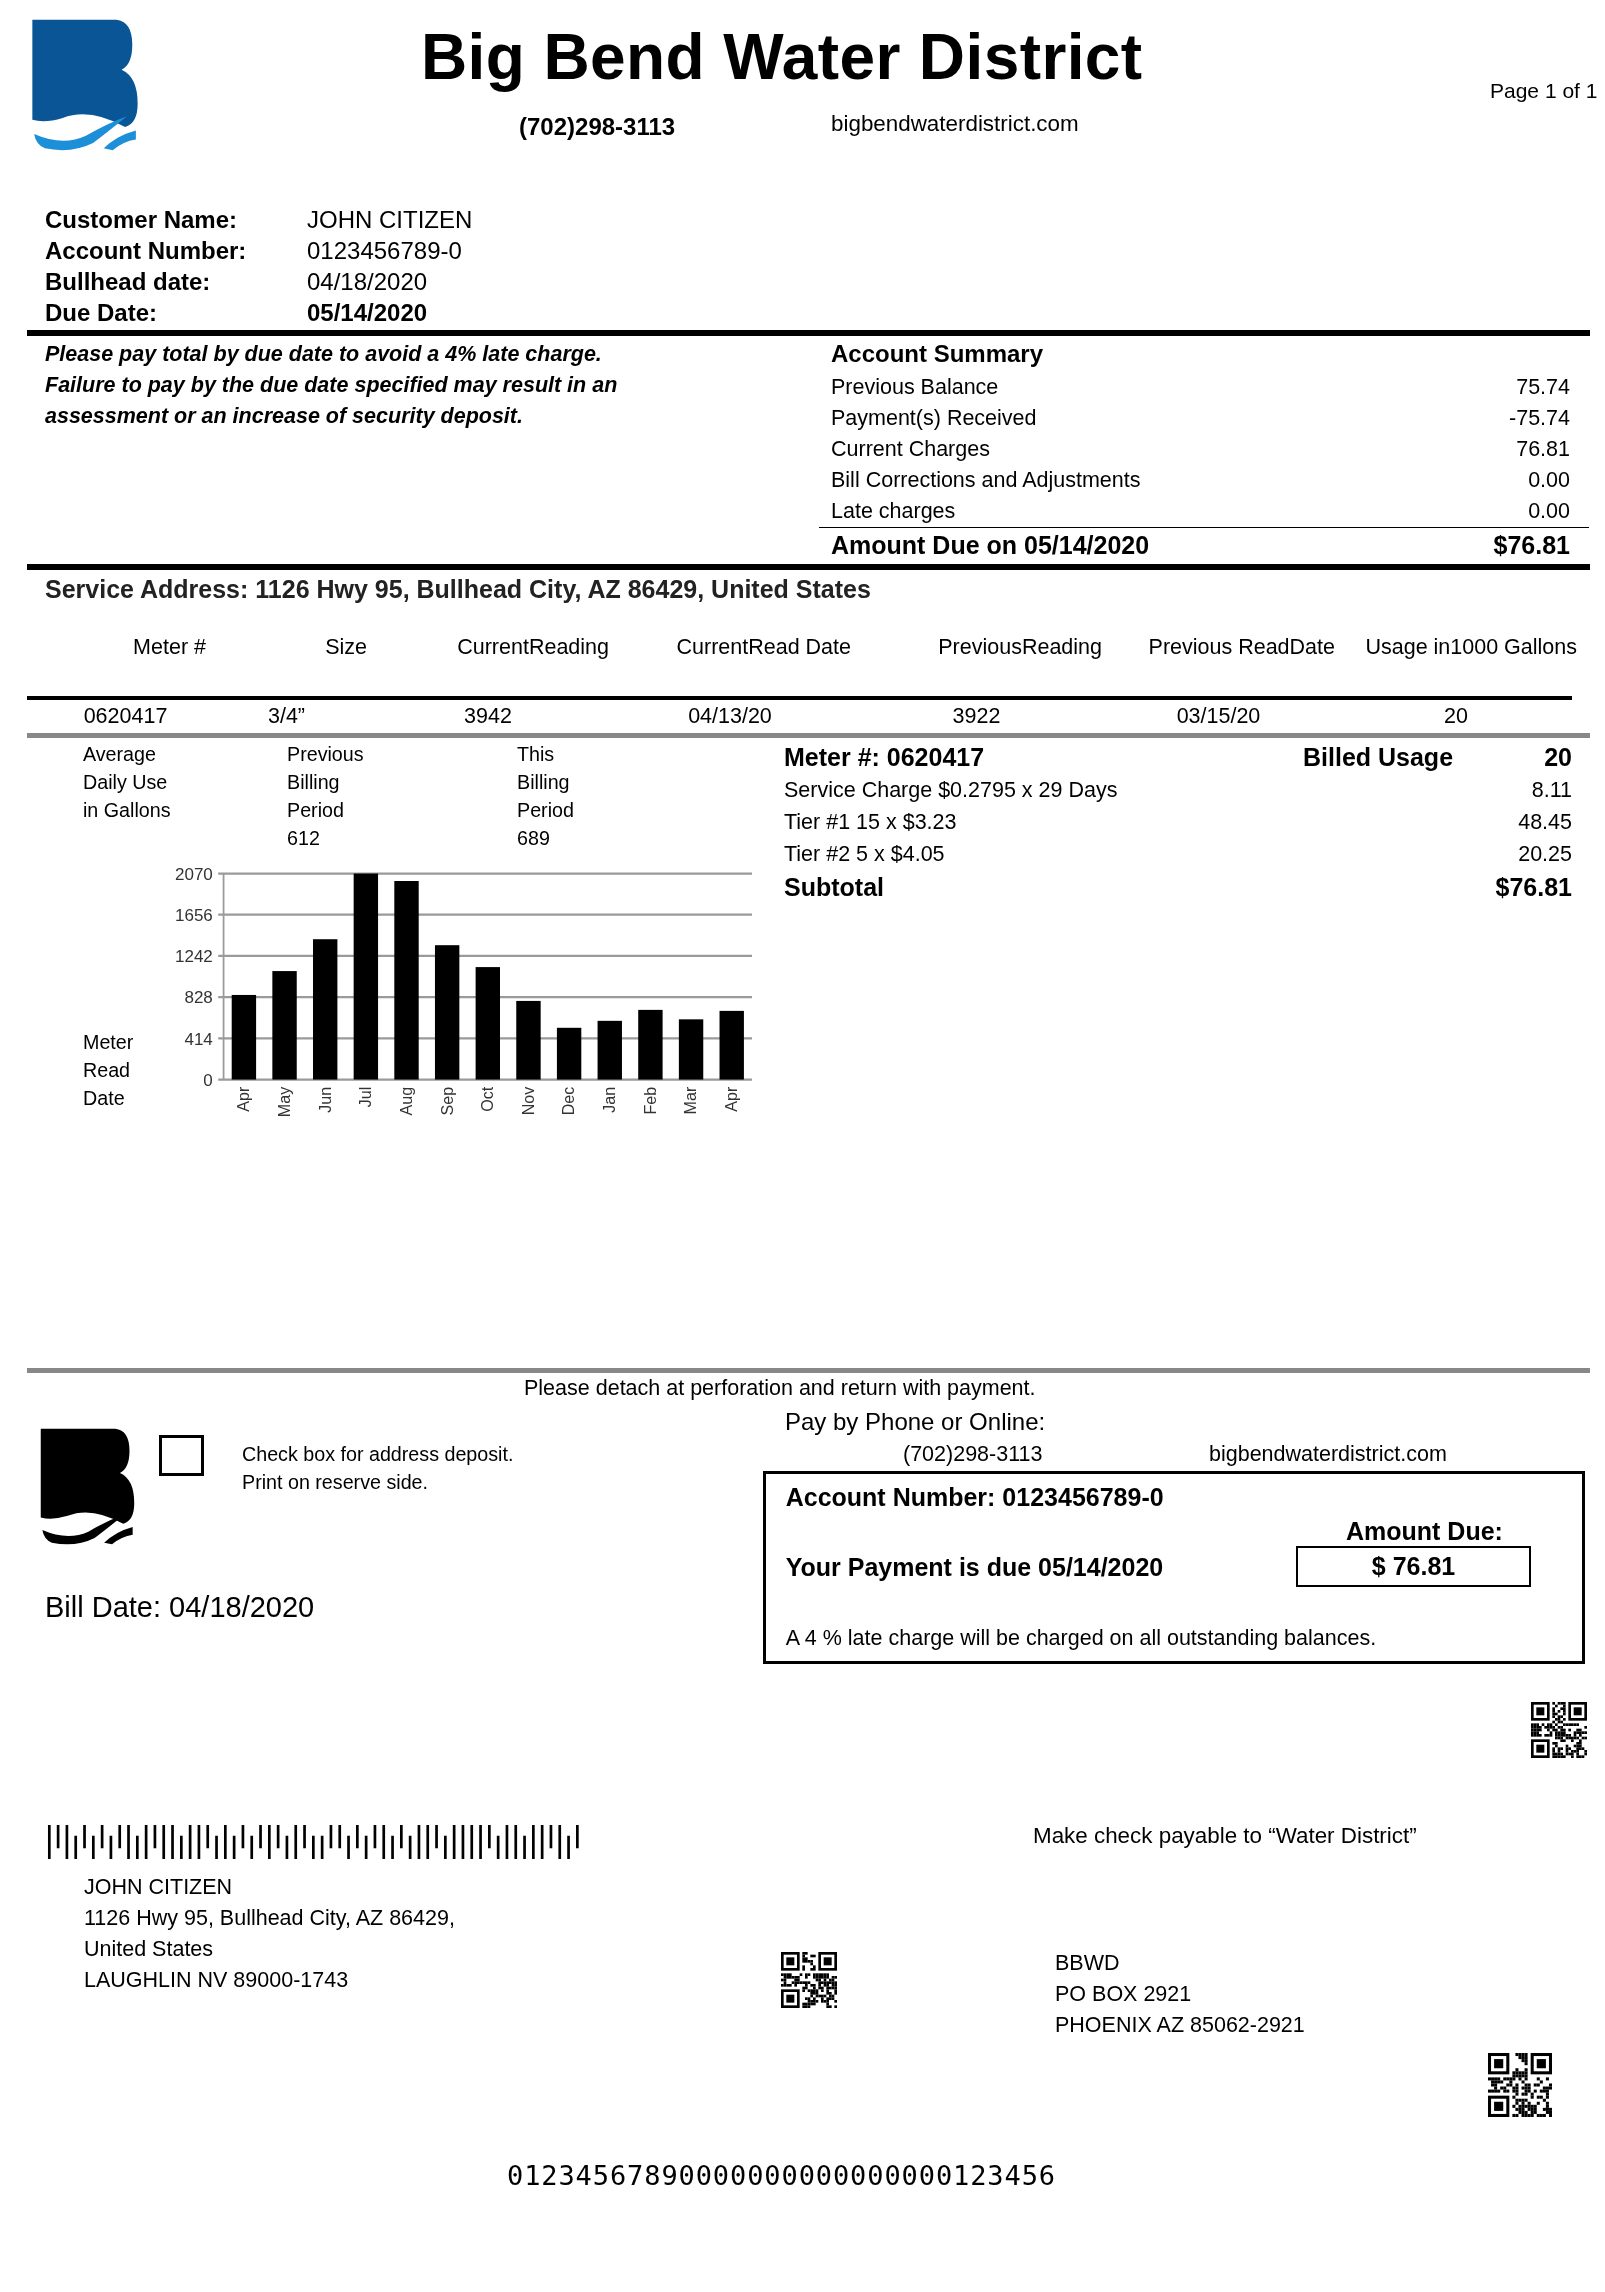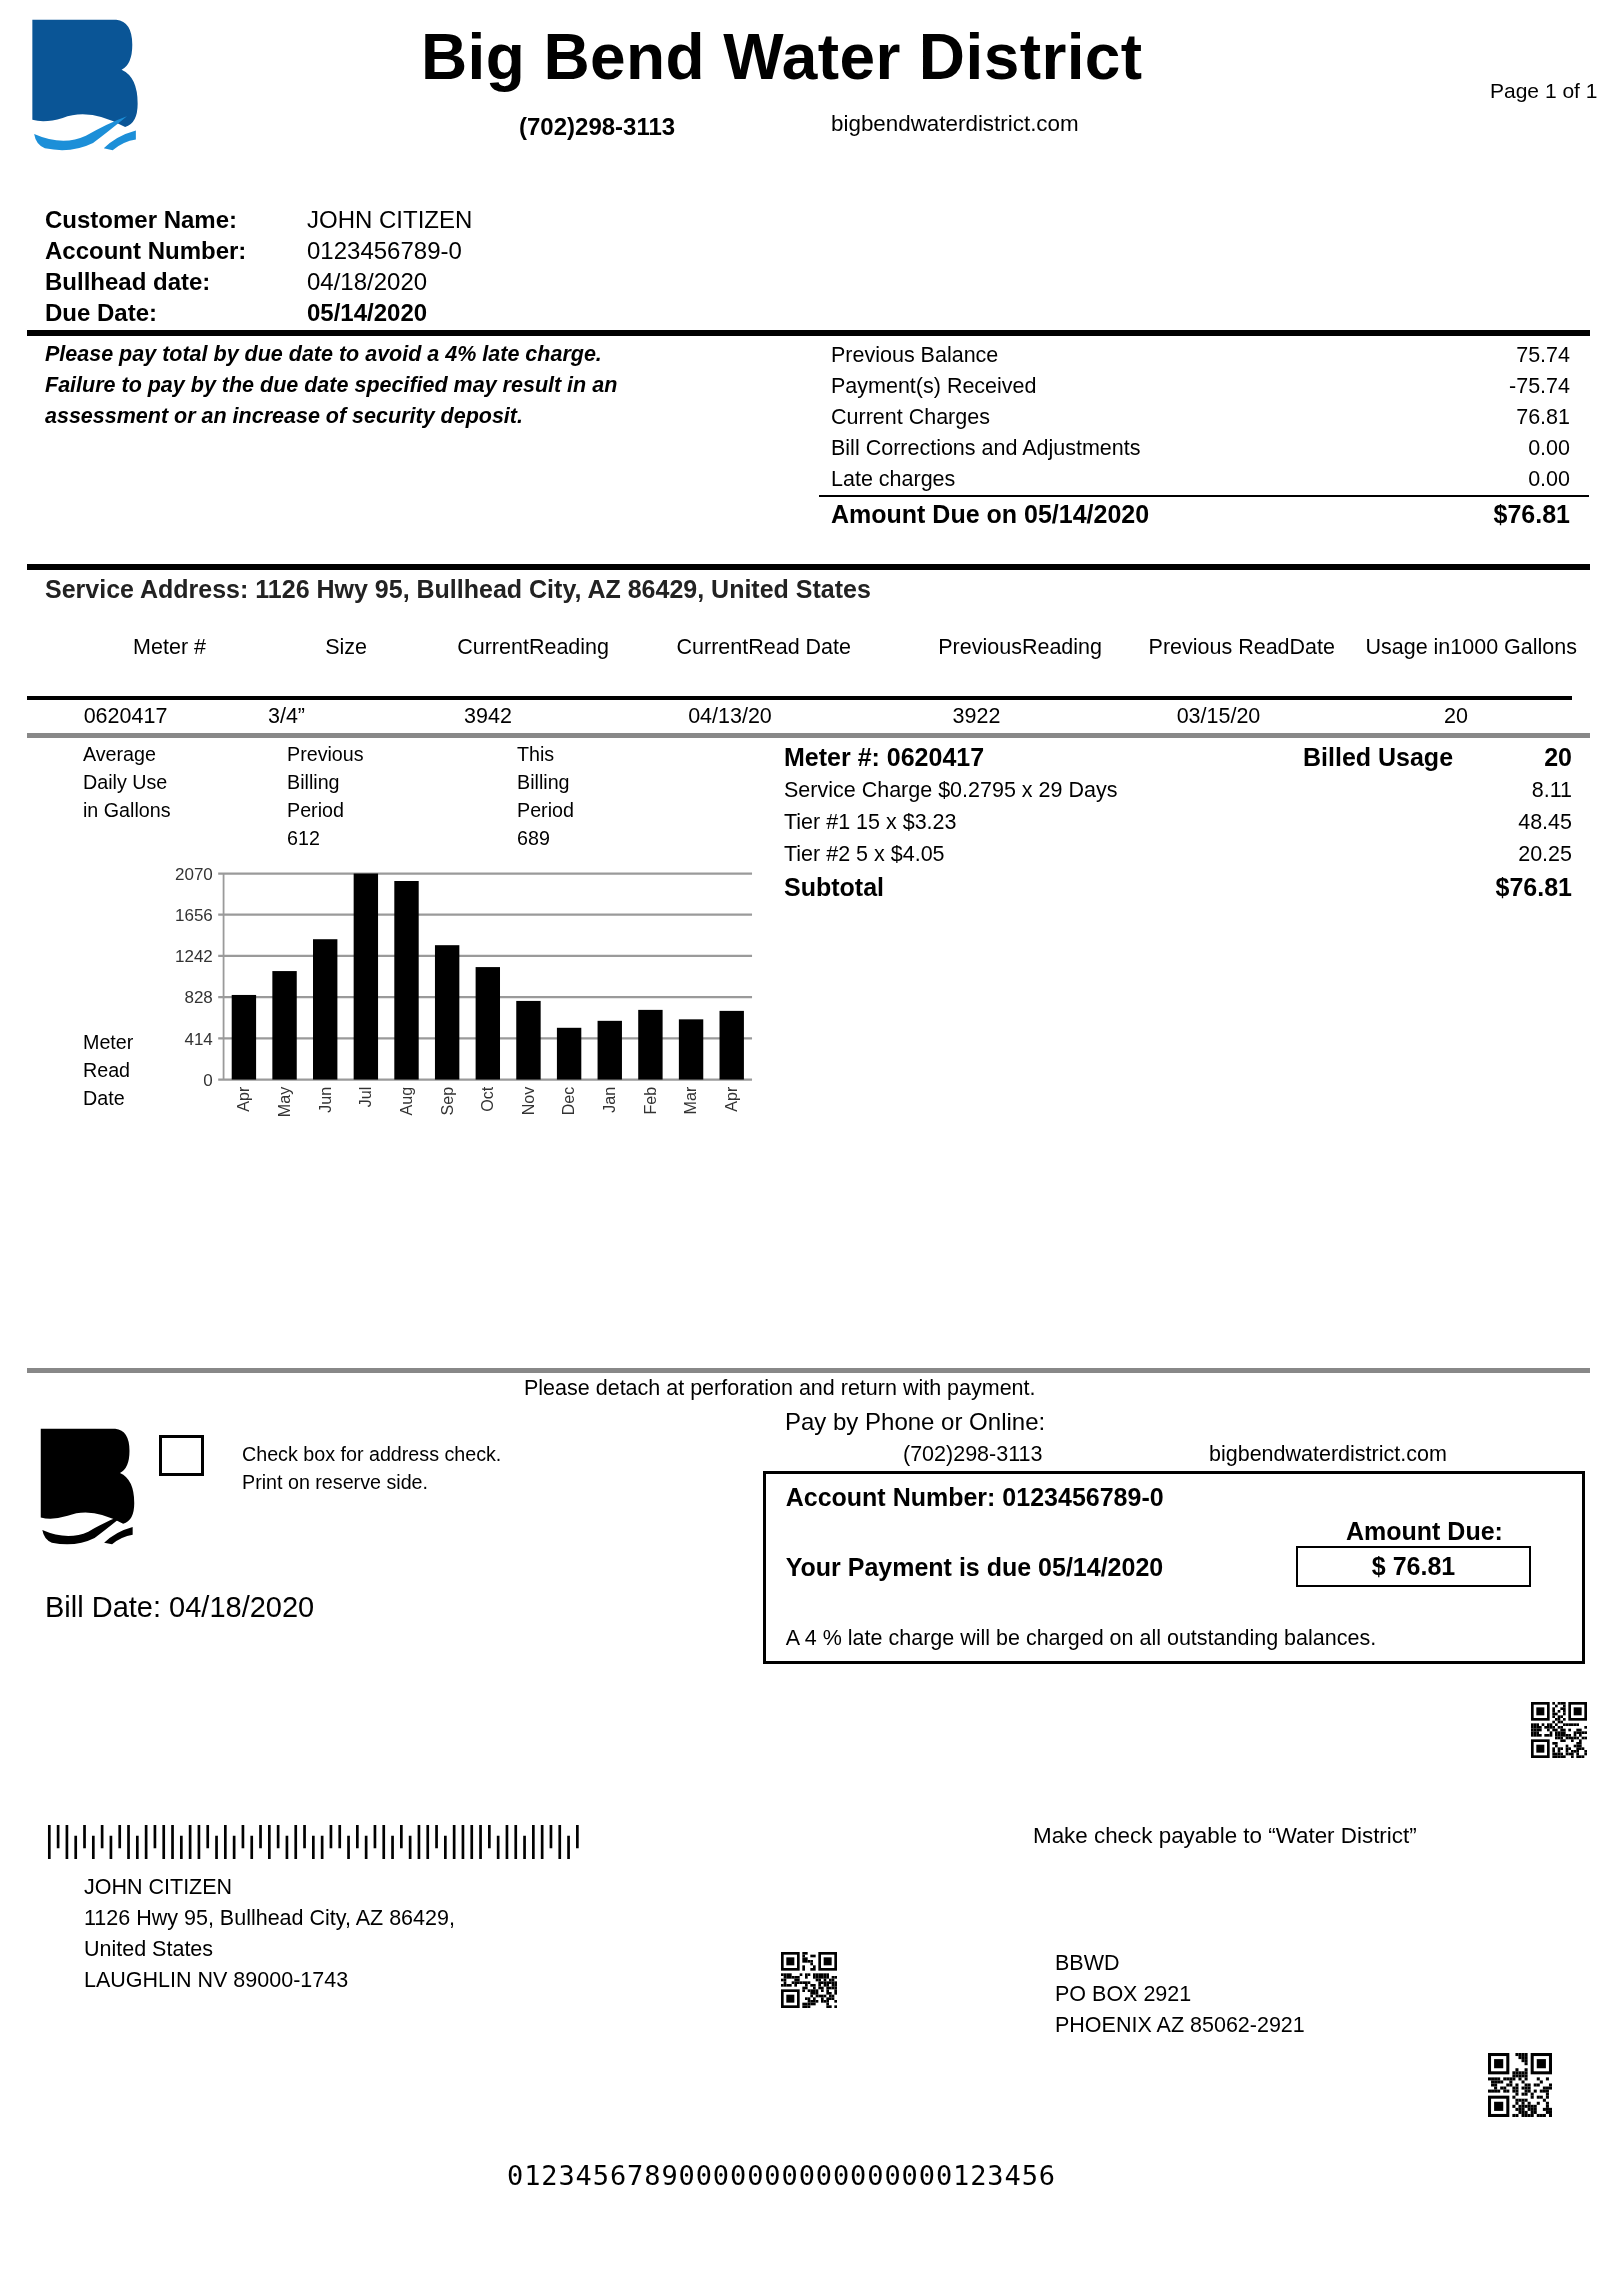--- a/index.html
+++ b/index.html
@@ -110,20 +110,21 @@
 
 <div class="abs rule-thick" style="top:330px;"></div>
 
 <div class="abs notice">
   <div>Please pay total by due date to avoid a 4% late charge.</div>
   <div>Failure to pay by the due date specified may result in an</div>
   <div>assessment or an increase of security deposit.</div>
 </div>
 
 <div class="abs summary">
+  <div class="head">Account Summary</div>
   <div class="line">
       <span>Previous Balance</span>
       <span>75.74</span>
     </div>
   <div class="line">
       <span>Payment(s) Received</span>
       <span>-75.74</span>
     </div>
   <div class="line">
       <span>Current Charges</span>
@@ -305,21 +306,21 @@
 
 <div class="abs stub-logo">
   <svg viewBox="0 0 130 150" width="103" height="125">
     <path d="M6 2 H100 Q118 4 118 30 Q118 52 106 58 Q124 66 124 96 Q124 118 110 122 Q70 100 40 112 Q20 118 6 114 Z" fill="#000"></path>
     <path d="M8 130 Q40 144 66 132 Q90 118 112 110 Q90 128 74 140 Q50 152 20 146 Q10 142 8 130 Z" fill="#000"></path>
     <path d="M86 146 Q100 132 122 126 L122 136 Q108 138 96 148 Z" fill="#000"></path>
   </svg>
 </div>
 <div class="abs checkbox"></div>
 <div class="abs check-text">
-  <div>Check box for address check.</div>
+  <div>Check box for address deposit.</div>
   <div>Print on reserve side.</div>
 </div>
 <div class="abs bill-date">Bill Date: 04/18/2020</div>
 
 <div class="abs paybox">
   <div class="acct">Account Number: 0123456789-0</div>
   <div class="amt-lbl">Amount Due:</div>
   <div class="due">Your Payment is due 05/14/2020</div>
   <div class="amt">$ 76.81</div>
   <div class="late">A 4 % late charge will be charged on all outstanding balances.</div>

